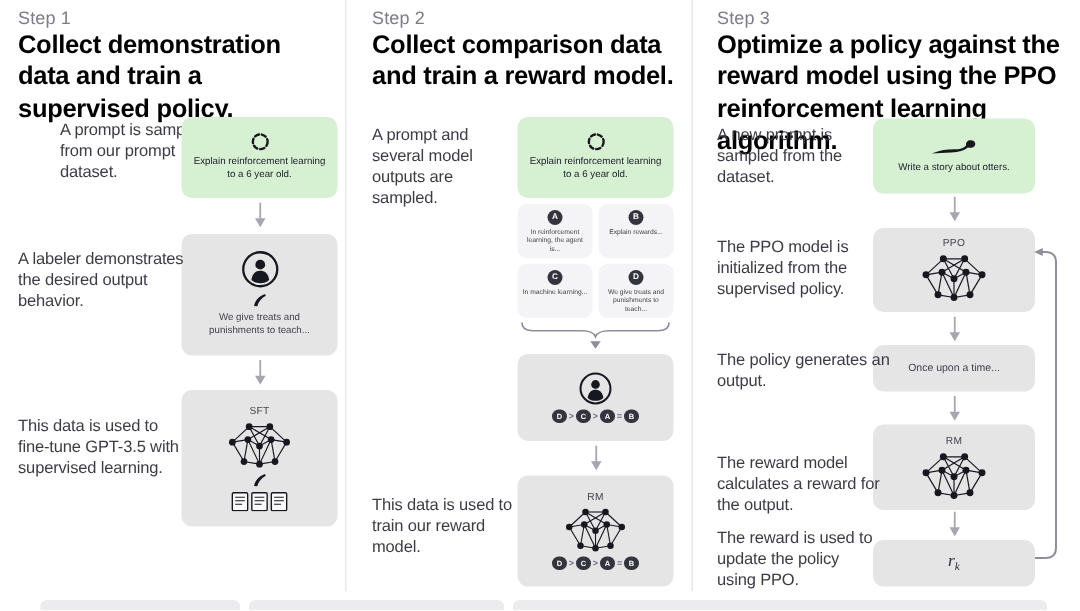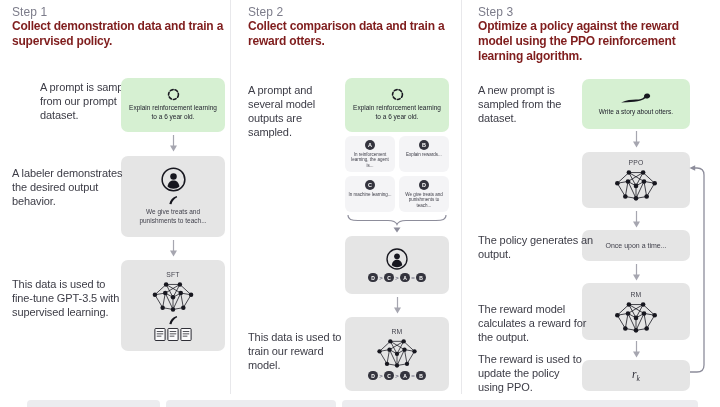--- a/index.html
+++ b/index.html
@@ -2,21 +2,21 @@
 <html><head>
 <meta charset="utf-8">
 <style>
   html,body{margin:0;padding:0;background:#fff;}
   .canvas{position:relative;width:720px;height:407px;background:#ffffff;overflow:hidden;
           font-family:"Liberation Sans","DejaVu Sans",sans-serif;}
   .vdiv{position:absolute;top:0;width:1px;height:394px;background:#e8e8eb;}
   #vdiv1{left:230px;} #vdiv2{left:461px;}
 
   .step-label{position:absolute;font-size:12px;color:#7c7c8a;letter-spacing:.1px;}
-  .head{position:absolute;font-weight:bold;font-size:12px;line-height:1.26;color:#7f1d1d;letter-spacing:-.2px;}
+  .head{position:absolute;font-weight:bold;font-size:17px;line-height:1.26;color:#000000;letter-spacing:-.2px;}
   .txt{position:absolute;font-size:11px;line-height:1.28;color:#3c3c46;letter-spacing:-.1px;}
 
   .gbox{position:absolute;background:#d6f0d2;border-radius:7px;display:flex;flex-direction:column;
         align-items:center;justify-content:center;gap:3px;text-align:center;}
   .gbox .cap{font-size:6.5px;line-height:1.35;color:#1c1c28;width:88px;}
   .box{position:absolute;background:#e5e5e5;border-radius:7px;display:flex;flex-direction:column;
        align-items:center;justify-content:center;gap:3px;text-align:center;}
   .mlabel{font-size:6.8px;color:#44444e;letter-spacing:.2px;}
   .caption{font-size:6.5px;line-height:1.35;color:#3f3f4a;width:90px;}
   .outtext{font-size:7px;color:#3f3f4a;}
@@ -192,21 +192,21 @@
     <svg width="10" height="10">
         <use href="#sym-pen"></use>
       </svg>
     <svg width="38" height="13">
         <use href="#sym-docs"></use>
       </svg>
   </div>
   <div class="txt" id="s1t3">This data is used to fine-tune GPT-3.5 with supervised learning.</div>
 
   <div class="step-label" id="s2label">Step 2</div>
-  <div class="head" id="s2head">Collect comparison data and train a reward otters.</div>
+  <div class="head" id="s2head">Collect comparison data and train a reward model.</div>
   <div class="txt" id="s2t1">A prompt and several model outputs are sampled.</div>
 
   <div class="gbox" id="s2green">
     <svg width="13" height="13">
         <use href="#sym-cycle"></use>
       </svg>
     <div class="cap">Explain reinforcement learning to a 6 year old.</div>
   </div>
 
   <div class="mini-grid">
@@ -287,20 +287,21 @@
         <use href="#sym-varrow"></use>
       </svg>
   </div>
 
   <div class="box" id="s3box1">
     <div class="mlabel">PPO</div>
     <svg width="44" height="32">
         <use href="#sym-net"></use>
       </svg>
   </div>
+  <div class="txt" id="s3t2">The PPO model is initialized from the supervised policy.</div>
 
   <div class="arrow a3" id="s3ar2">
     <svg width="11" height="17">
         <use href="#sym-varrow"></use>
       </svg>
   </div>
 
   <div class="box" id="s3box2">
     <div class="outtext">Once upon a time...</div>
   </div>

